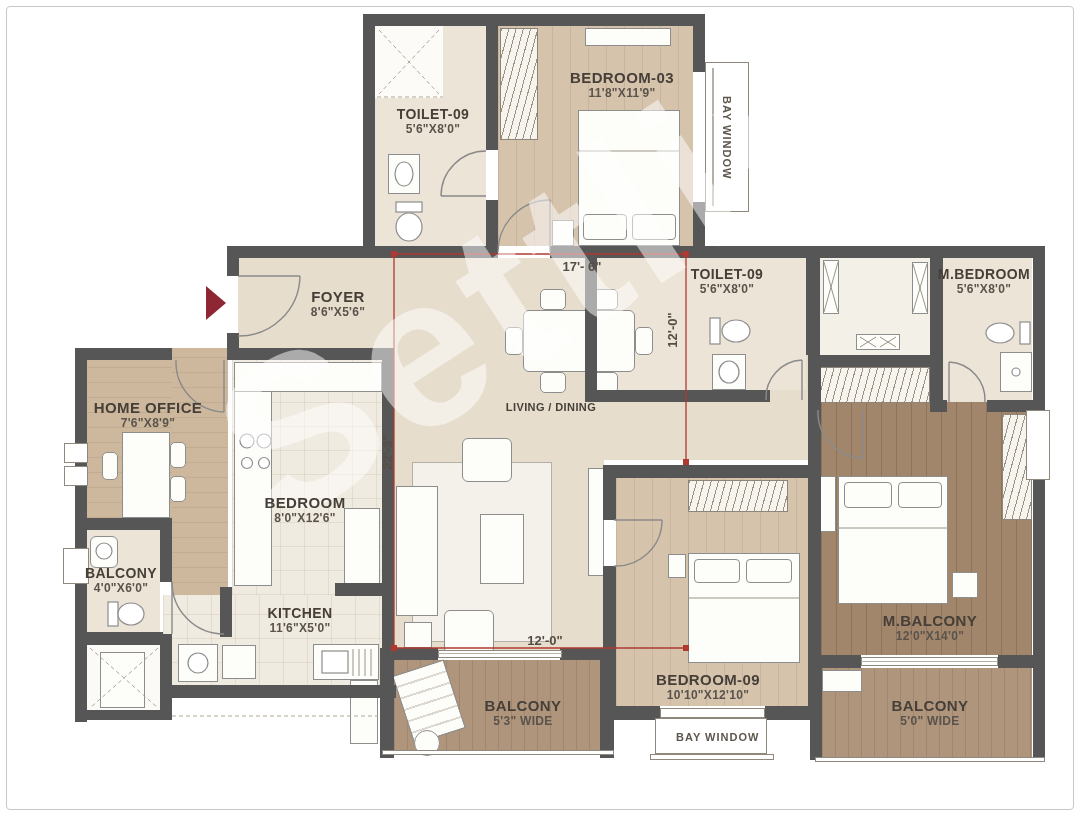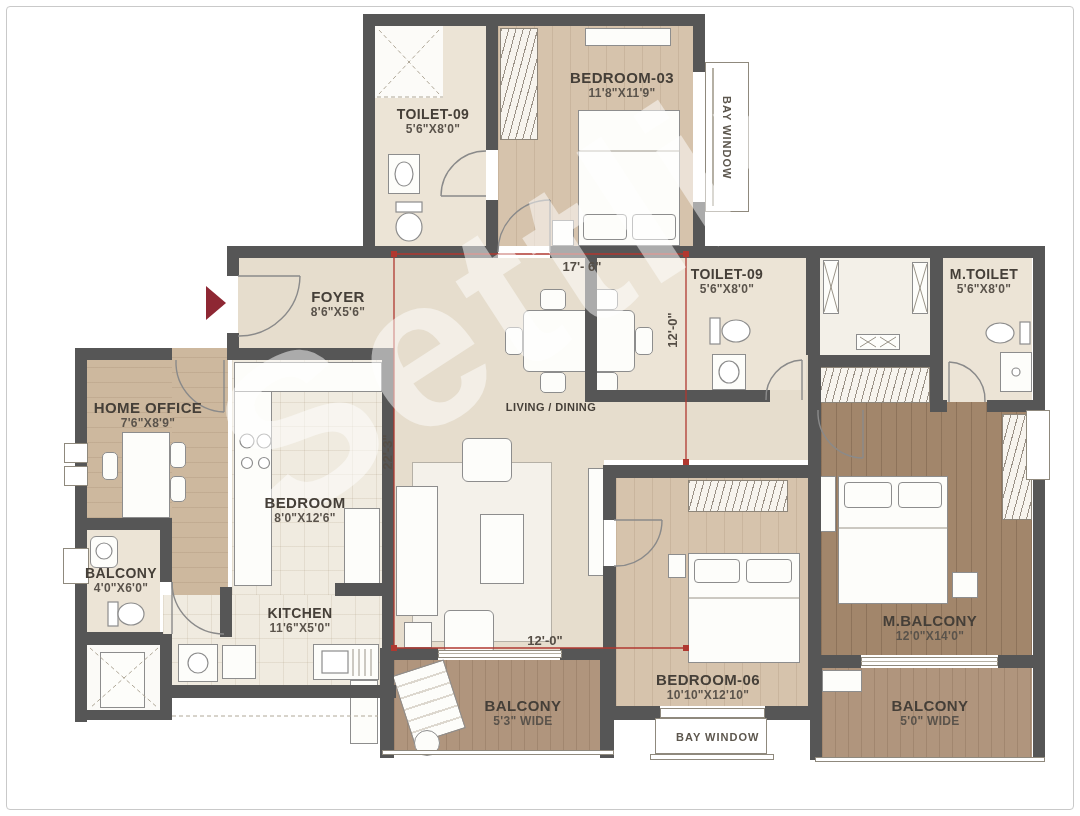--- a/index.html
+++ b/index.html
@@ -279,21 +279,21 @@
   </div>
   <div class="lbl" style="left:338px;top:303px">
     <div class="nm">FOYER</div>
     <div class="dm">8'6"X5'6"</div>
   </div>
   <div class="lbl" style="left:727px;top:281px">
     <div class="nm sm">TOILET-09</div>
     <div class="dm">5'6"X8'0"</div>
   </div>
   <div class="lbl" style="left:984px;top:281px">
-    <div class="nm sm">M.TOILET</div>
+    <div class="nm sm">M.BEDROOM</div>
     <div class="dm">5'6"X8'0"</div>
   </div>
   <div class="lbl" style="left:551px;top:407px">
     <div class="nm" style="font-size:11px">LIVING / DINING</div>
   </div>
   <div class="lbl" style="left:148px;top:414px">
     <div class="nm">HOME OFFICE</div>
     <div class="dm">7'6"X8'9"</div>
   </div>
   <div class="lbl" style="left:305px;top:509px">
@@ -306,21 +306,21 @@
   </div>
   <div class="lbl" style="left:300px;top:620px">
     <div class="nm sm">KITCHEN</div>
     <div class="dm">11'6"X5'0"</div>
   </div>
   <div class="lbl" style="left:523px;top:712px">
     <div class="nm">BALCONY</div>
     <div class="dm">5'3" WIDE</div>
   </div>
   <div class="lbl" style="left:708px;top:686px">
-    <div class="nm">BEDROOM-06</div>
+    <div class="nm">BEDROOM-09</div>
     <div class="dm">10'10"X12'10"</div>
   </div>
   <div class="lbl" style="left:930px;top:627px">
     <div class="nm">M.BALCONY</div>
     <div class="dm">12'0"X14'0"</div>
   </div>
   <div class="lbl" style="left:930px;top:712px">
     <div class="nm">BALCONY</div>
     <div class="dm">5'0" WIDE</div>
   </div>

